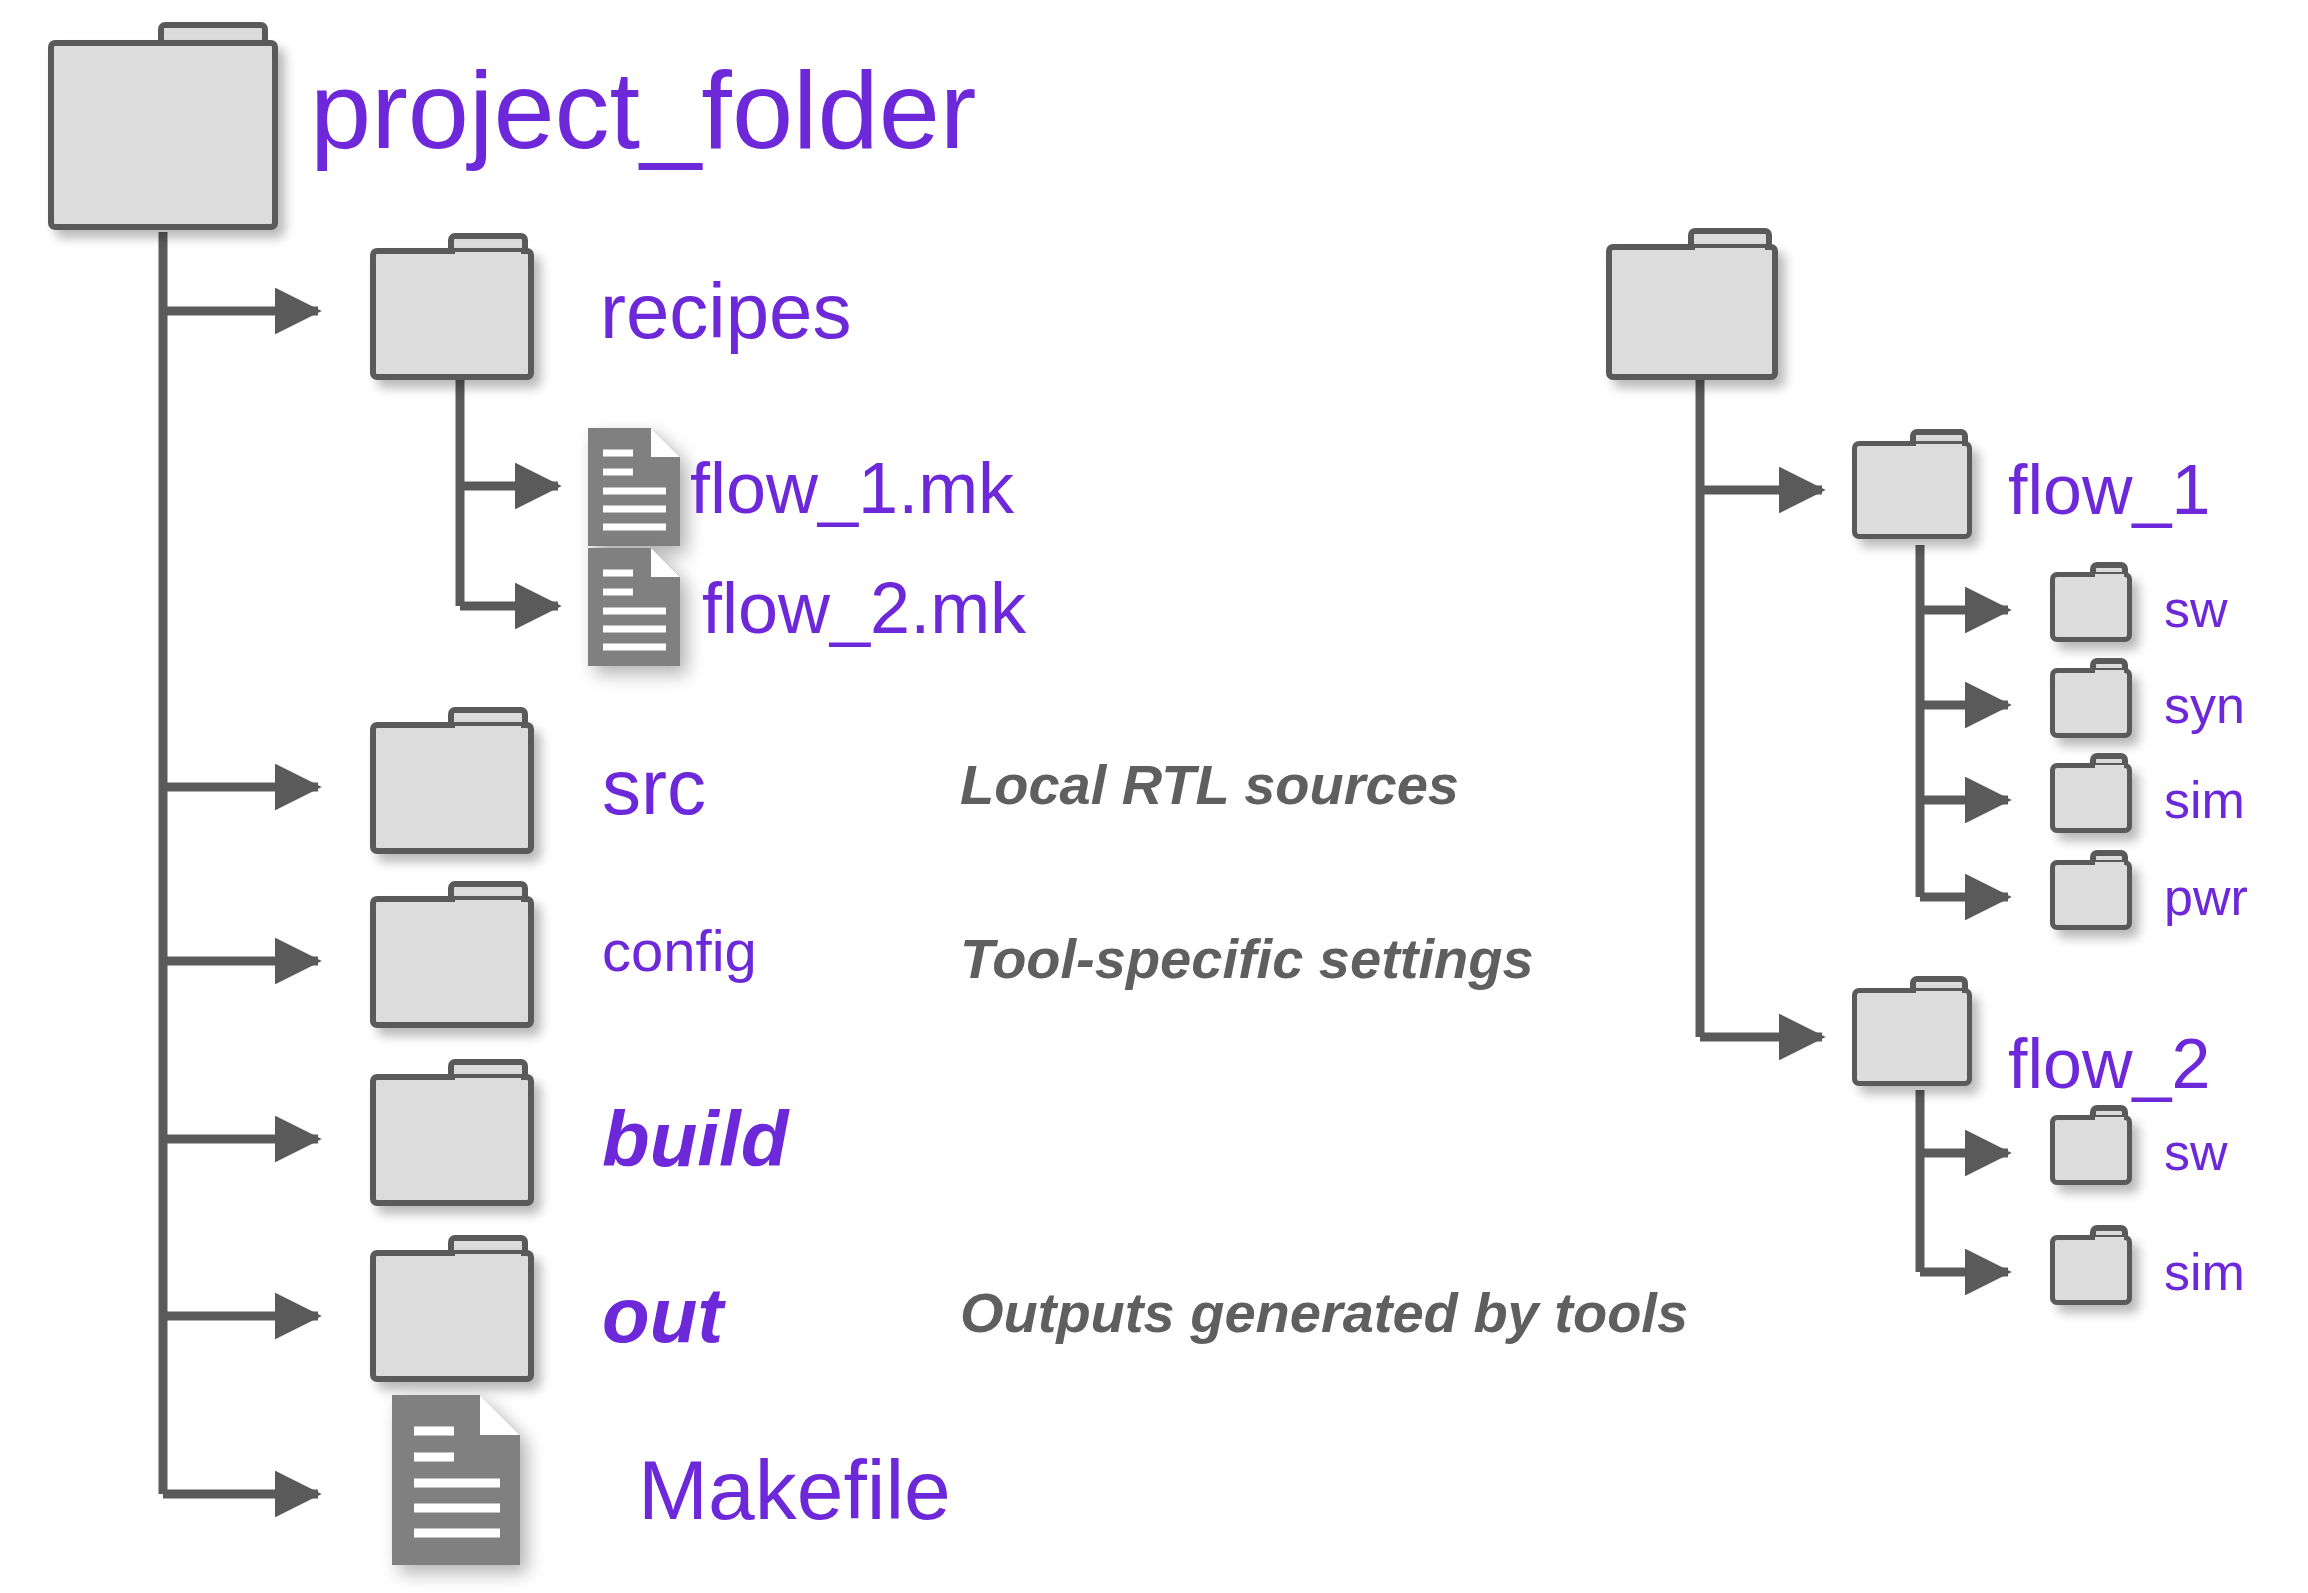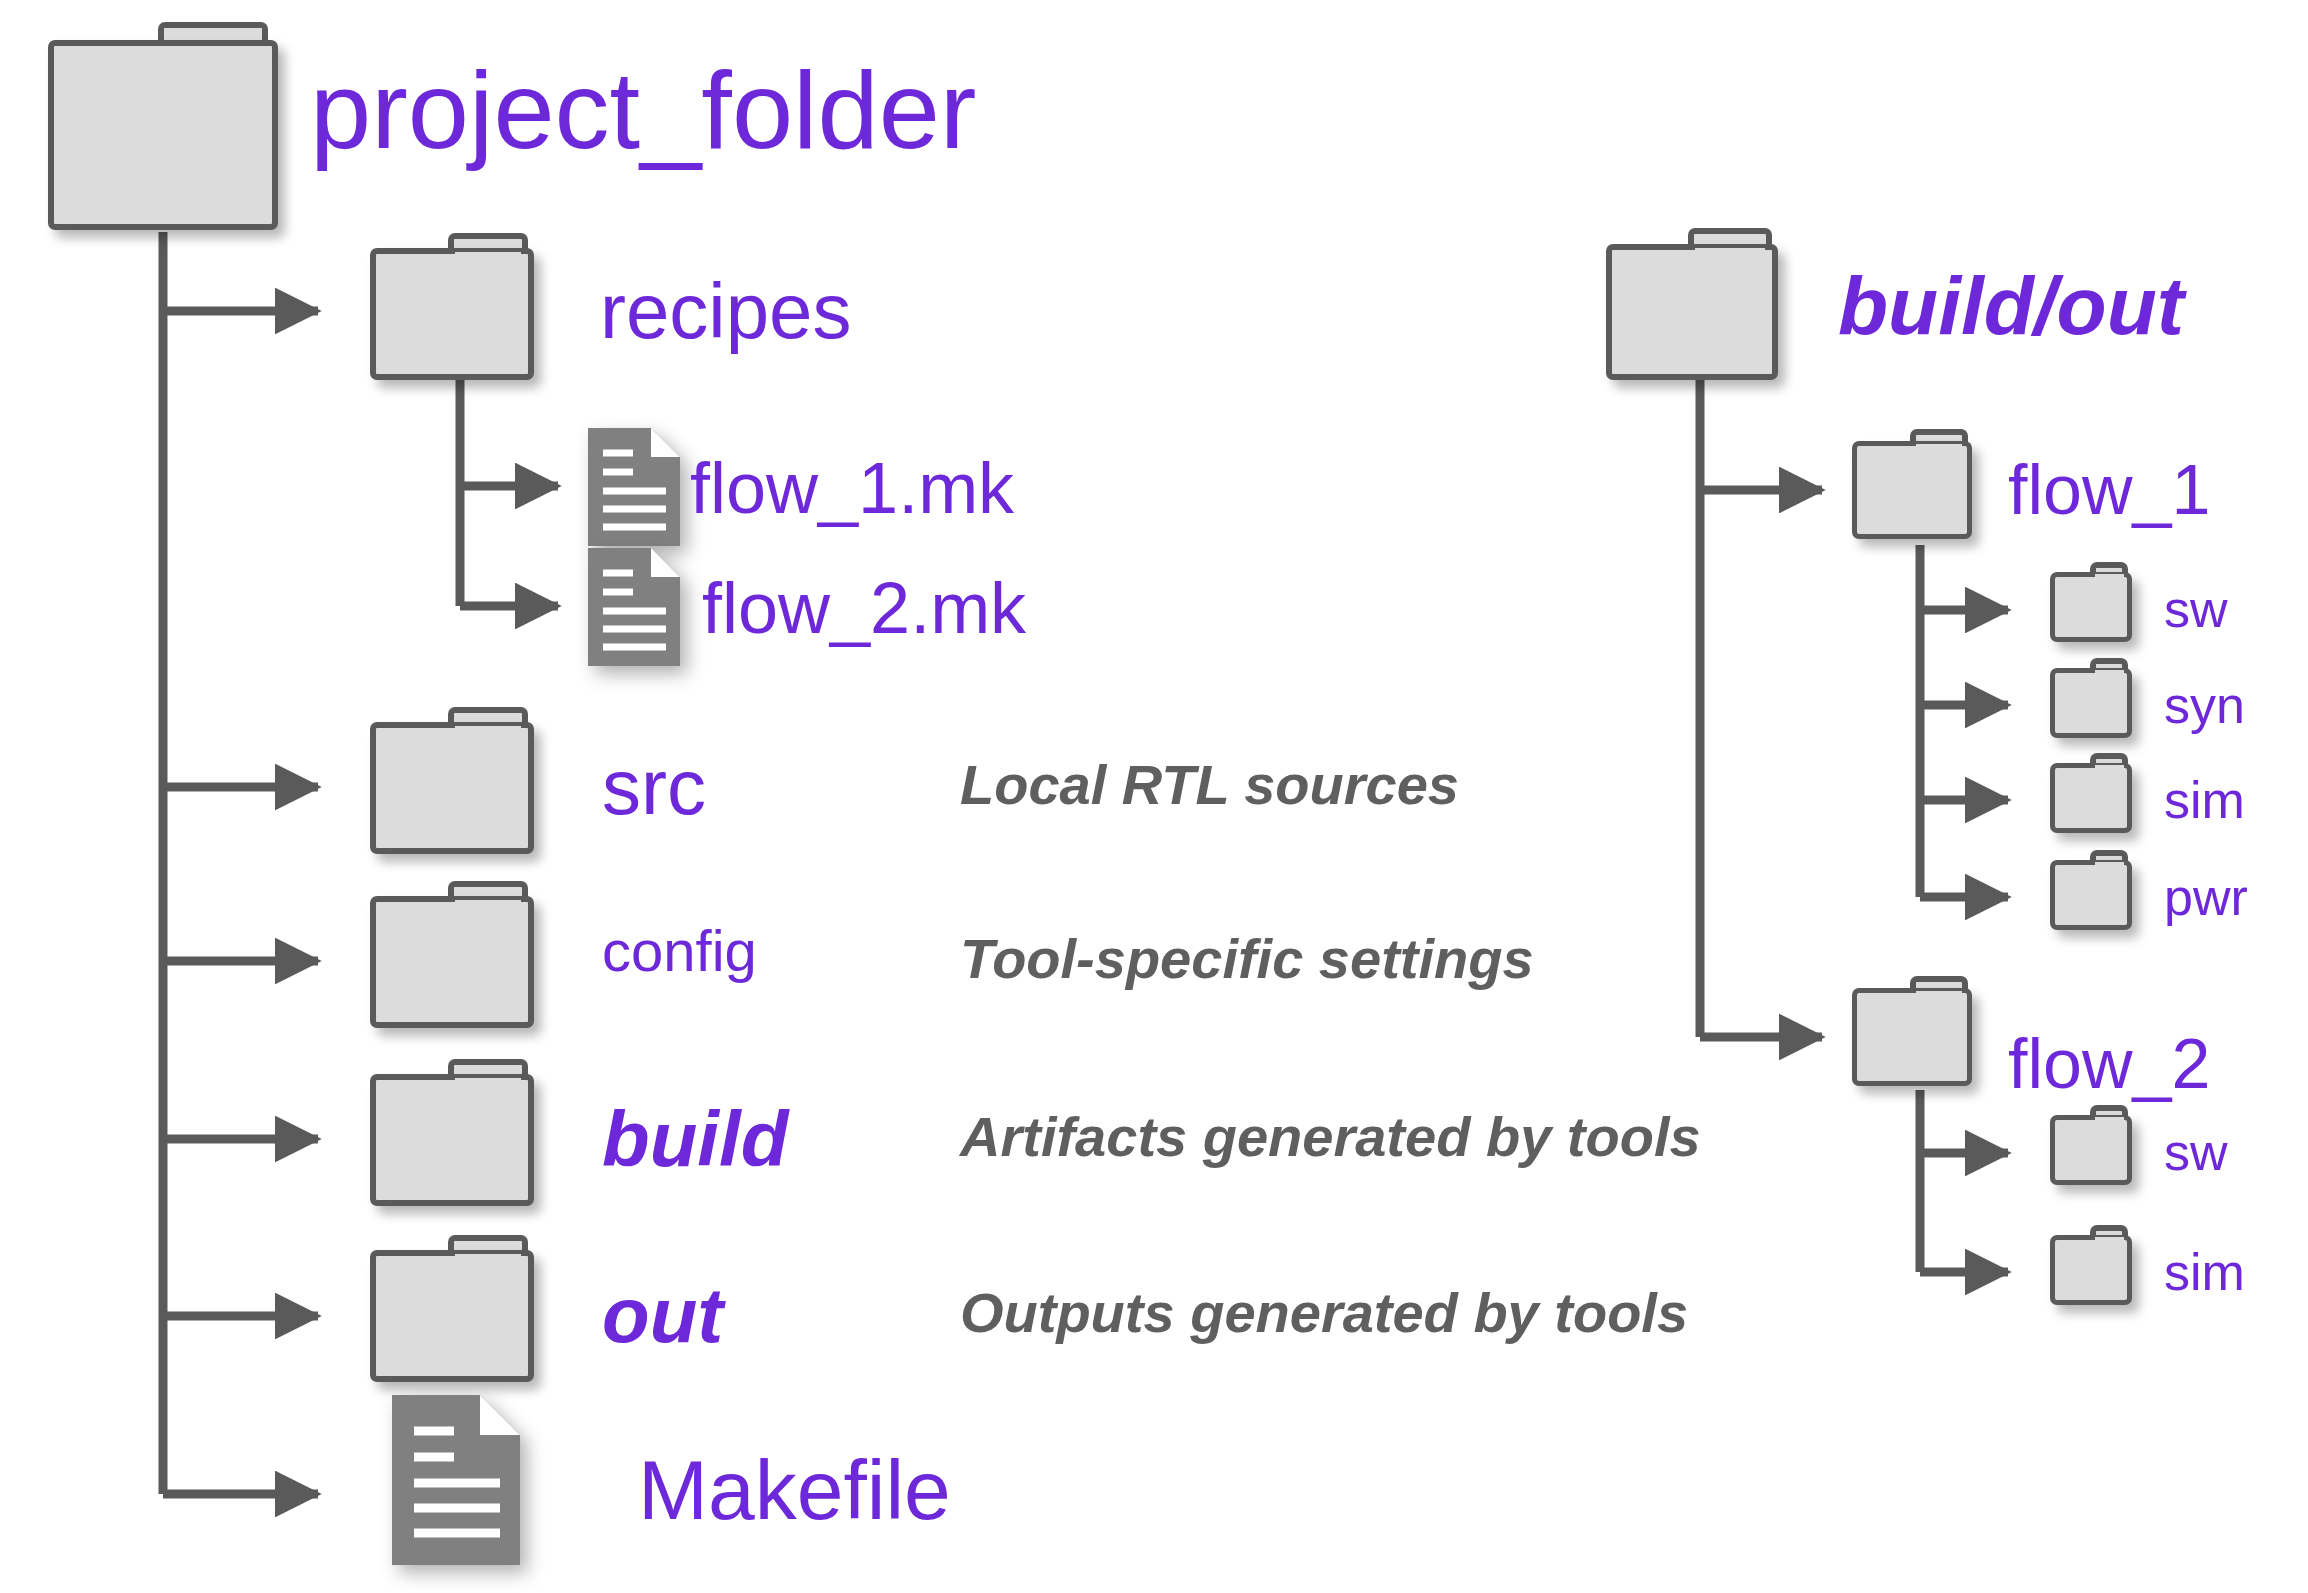--- a/index.html
+++ b/index.html
@@ -148,21 +148,20 @@
 </div>
 <div class="lbl" style="left:602px;top:922px;font-size:58px;">config</div>
 <div class="desc" style="left:912px;top:931px;font-size:56px;">Tool-specific settings</div>
 
 <div class="folder" style="left:370px;top:1074px;width:164px;height:132px;">
   <div class="tab" style="left:78px;top:-15px;width:80px;height:28px;"></div>
   <div class="body"></div>
   <div class="tabmask" style="left:85px;top:4px;width:66px;height:16px;"></div>
 </div>
 <div class="lbl ital" style="left:602px;top:1100px;font-size:78px;">build</div>
-<div class="desc" style="left:912px;top:1109px;font-size:56px;">Artifacts generated by tools</div>
 
 <div class="folder" style="left:370px;top:1250px;width:164px;height:132px;">
   <div class="tab" style="left:78px;top:-15px;width:80px;height:28px;"></div>
   <div class="body"></div>
   <div class="tabmask" style="left:85px;top:4px;width:66px;height:16px;"></div>
 </div>
 <div class="lbl ital" style="left:602px;top:1276px;font-size:78px;">out</div>
 <div class="desc" style="left:912px;top:1285px;font-size:56px;">Outputs generated by tools</div>
 
 <div class="file" style="left:392px;top:1395px;">
@@ -178,21 +177,20 @@
     </g>
   </svg>
 </div>
 <div class="lbl" style="left:608px;top:1448px;font-size:84px;margin-left:30px;">Makefile</div>
 
 <div class="folder" style="left:1606px;top:244px;width:172px;height:136px;">
   <div class="tab" style="left:82px;top:-16px;width:84px;height:30px;"></div>
   <div class="body"></div>
   <div class="tabmask" style="left:89px;top:4px;width:70px;height:18px;"></div>
 </div>
-<div class="lbl ital" style="left:1838px;top:265px;font-size:82px;">build/out</div>
 
 <div class="folder" style="left:1852px;top:441px;width:120px;height:98px;">
   <div class="tab" style="left:58px;top:-12px;width:58px;height:22px;"></div>
   <div class="body" style="border-width:5px;"></div>
   <div class="tabmask" style="left:64px;top:3px;width:46px;height:13px;"></div>
 </div>
 <div class="lbl" style="left:2008px;top:455px;font-size:70px;">flow_1</div>
 
 <div class="folder" style="left:2050px;top:572px;width:82px;height:70px;">
   <div class="tab" style="left:40px;top:-10px;width:38px;height:18px;"></div>

